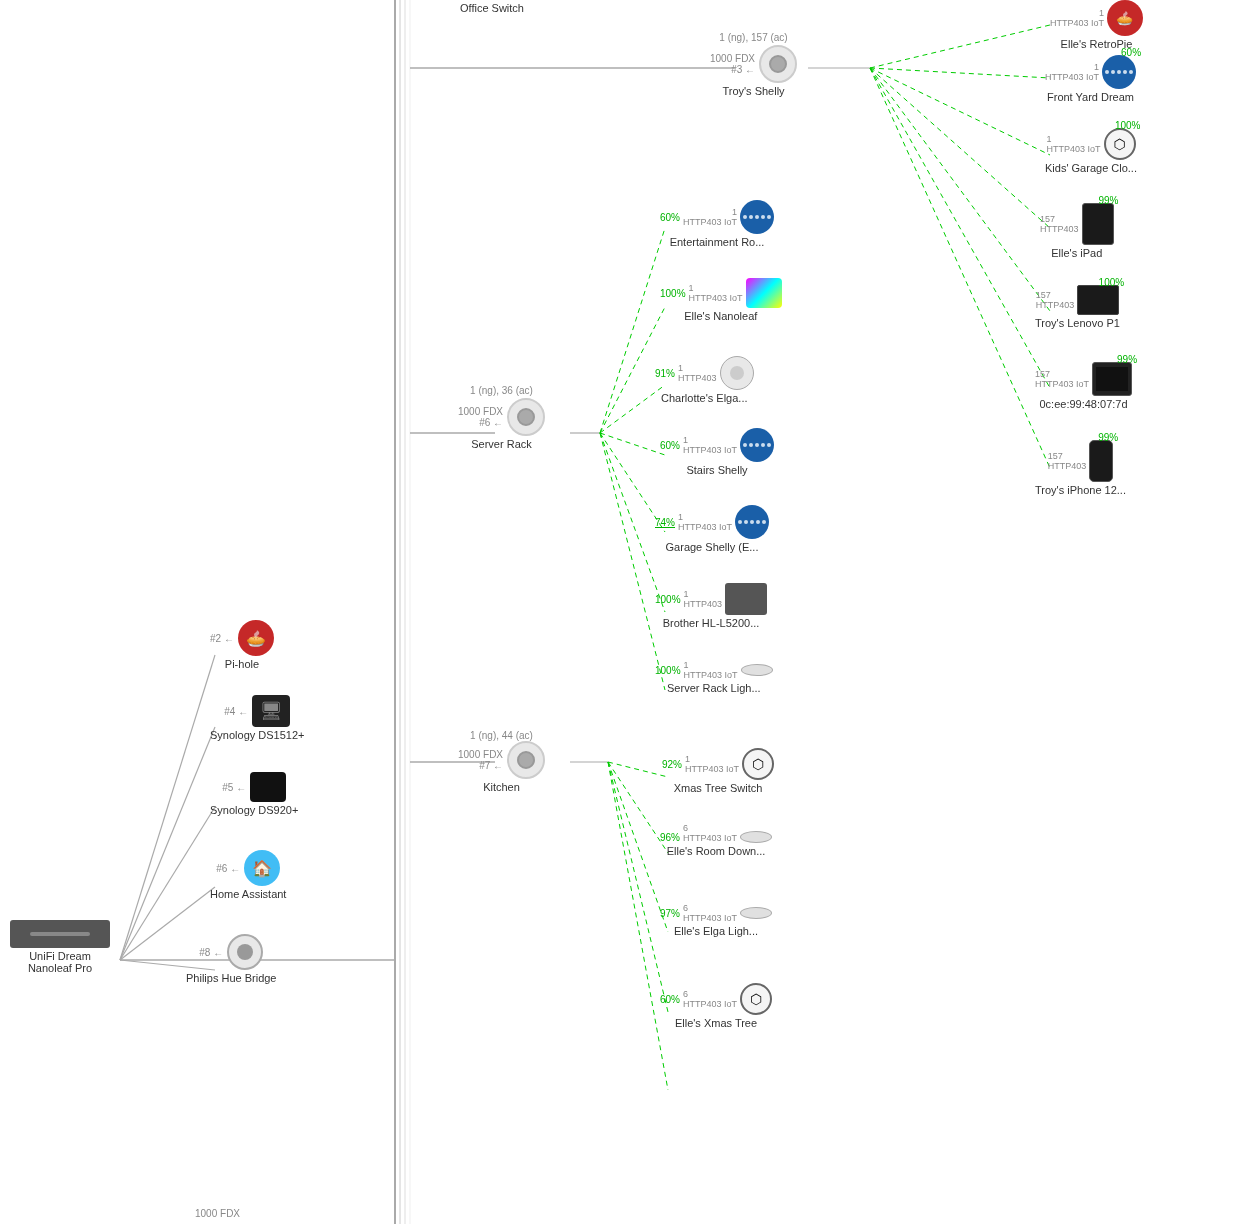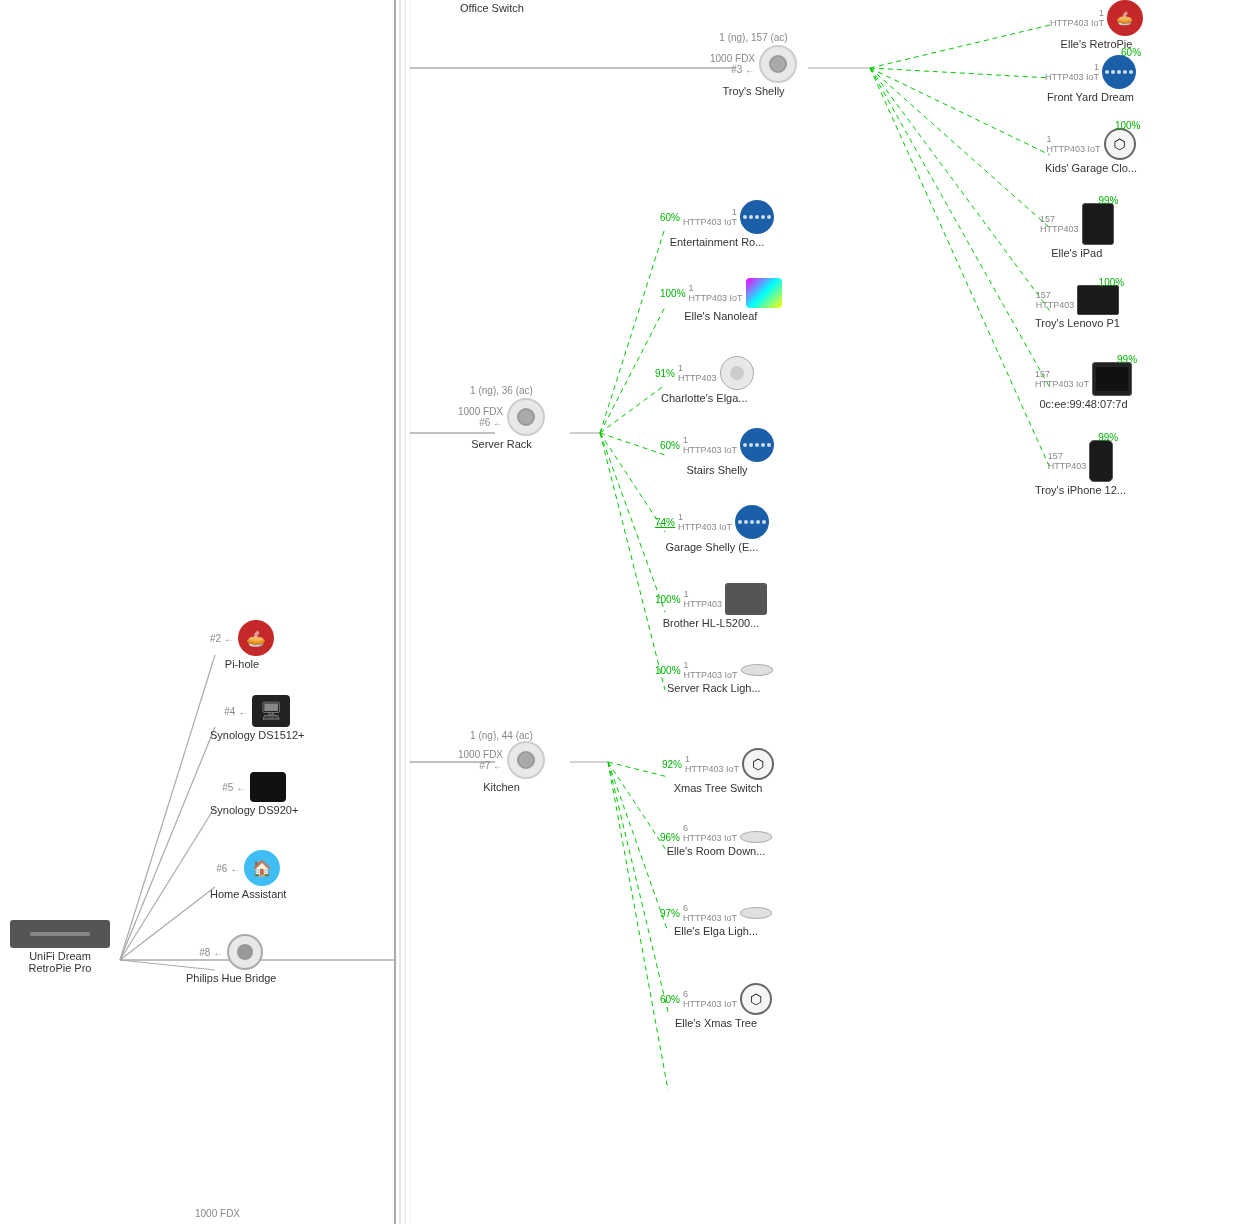--- a/index.html
+++ b/index.html
@@ -195,21 +195,21 @@
   </div>
   <div class="node-label">Kitchen</div>
 </div>
 
 <div class="node" style="left:10px; top:920px;">
   <div style="width:100px;height:28px;background:#555;border-radius:3px;display:flex;align-items:center;justify-content:center;">
     <div style="width:60px;height:4px;background:#888;border-radius:2px;margin:1px 0;"></div>
   </div>
   <div class="node-label">
     <span>UniFi Dream</span><br>
-    <span>RetroPie Pro</span>
+    <span>Nanoleaf Pro</span>
   </div>
 </div>
 
 <div class="node" style="left:210px; top:620px;">
   <div style="display:flex;align-items:center;gap:4px;">
     <span style="font-size:10px;color:#888;">#2 ←</span>
     <div style="width:36px;height:36px;border-radius:50%;background:#c52828;display:flex;align-items:center;justify-content:center;">
       <span style="color:#fff;font-size:16px;">🥧</span>
     </div>
   </div>

